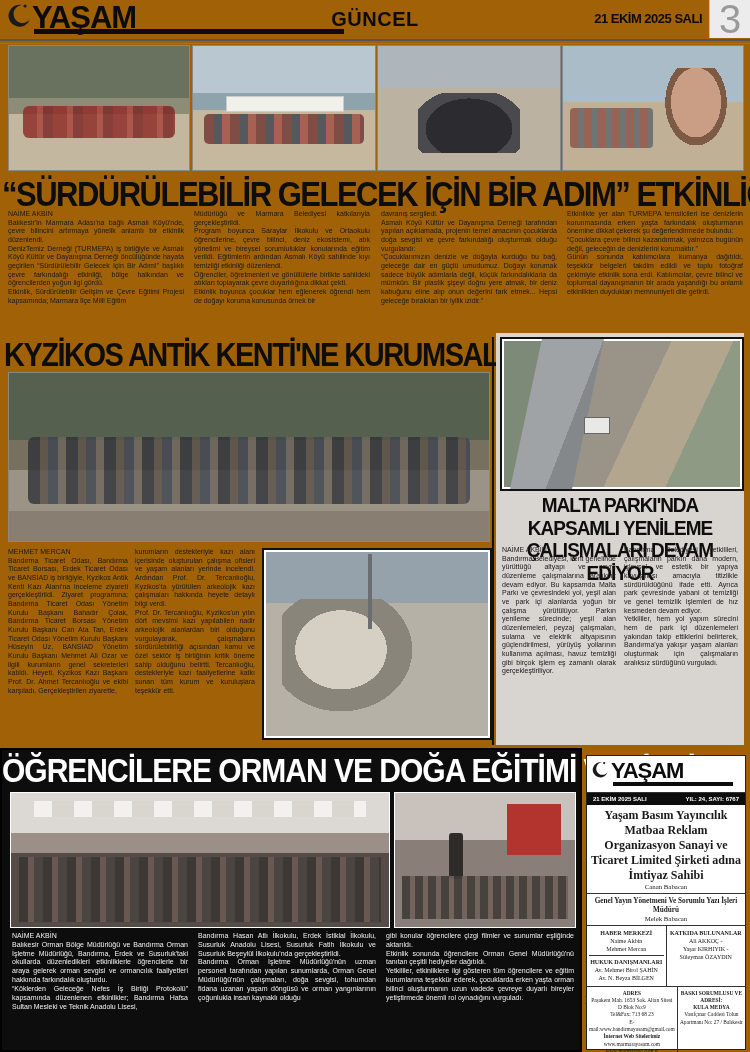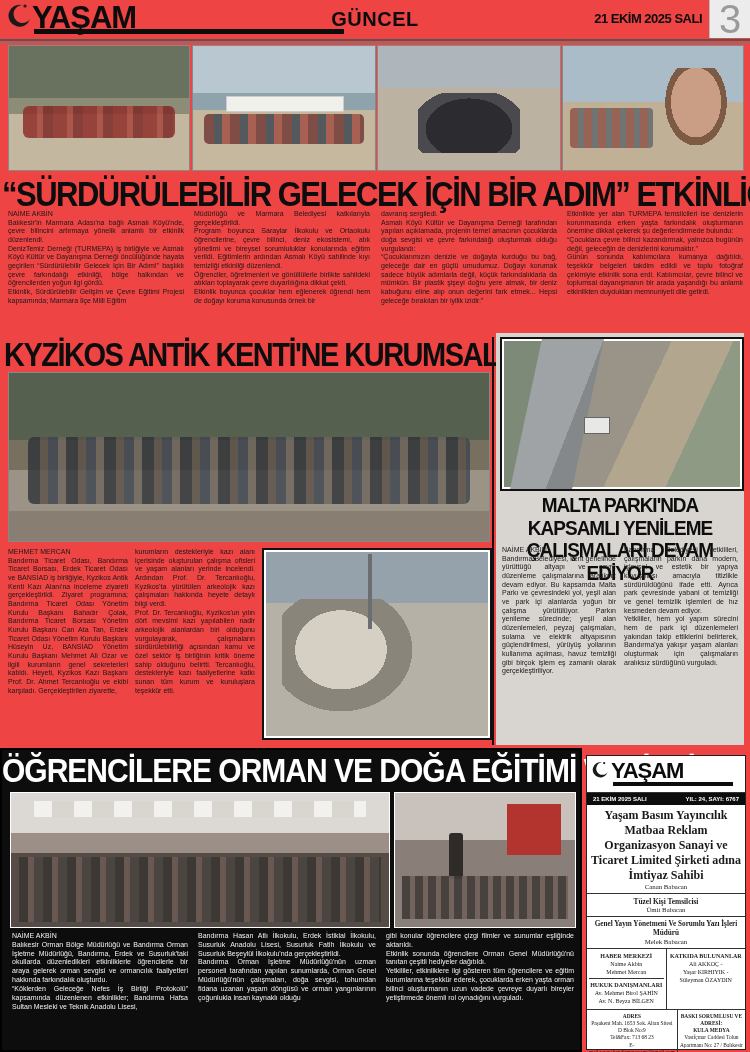--- a/index.html
+++ b/index.html
@@ -1,16 +1,16 @@
 <!DOCTYPE html>
 <html><head>
 <meta charset="utf-8">
 <style>
   html,body{margin:0;padding:0;background:#e8e8e6;}
-  .page{position:relative;width:750px;height:1052px;background:#ef4444;margin:0 auto;
+  .page{position:relative;width:750px;height:1052px;background:#a16207;margin:0 auto;
         font-family:"Liberation Sans",sans-serif;overflow:hidden;}
   .abs{position:absolute;}
   
   .logo-text{font-weight:700;font-size:31px;letter-spacing:-1px;color:#0c0c0c;}
   .logo-bar{background:#0c0c0c;height:5px;}
   .section-title{font-weight:800;font-size:20px;letter-spacing:0.5px;color:#0c0c0c;}
   .date-text{font-weight:700;font-size:13px;letter-spacing:-0.5px;color:#0c0c0c;}
   .pagenum-box{background:#ececec;border-left:1px solid #bbb;display:flex;align-items:center;justify-content:center;}
   .pagenum{font-size:40px;color:#9a9a9a;}
   .double-rule{border-top:2px solid #555;border-bottom:1px solid #777;height:2px;}
@@ -164,24 +164,20 @@
     <div class="mast-black-bar">
       <span>21 EKİM 2025 SALI</span>
       <span>YIL: 24, SAYI: 6767</span>
     </div>
 
     <div class="mast-row">
       <div class="mast-bold" style="font-size:12px;line-height:1.25;">Yaşam Basım Yayıncılık Matbaa Reklam Organizasyon Sanayi ve Ticaret Limited Şirketi adına İmtiyaz Sahibi</div>
       <div style="font-size:6.8px;">Canan Babacan</div>
     </div>
 
-    <div class="mast-row">
-      <div class="mast-bold" style="font-size:7.4px;">Tüzel Kişi Temsilcisi</div>
-      <div style="font-size:6.8px;">Ümit Babacan</div>
-    </div>
 
     <div class="mast-row">
       <div class="mast-bold" style="font-size:7.2px;line-height:1.25;">Genel Yayın Yönetmeni Ve Sorumlu Yazı İşleri Müdürü</div>
       <div style="font-size:6.8px;">Melek Babacan</div>
     </div>
 
     <div class="mast-grid">
       <div class="mast-cell" style="border-right:1px solid #333;">
         <div class="mast-bold tiny">HABER MERKEZİ</div>
         <div class="tiny">Naime Akbin</div>

